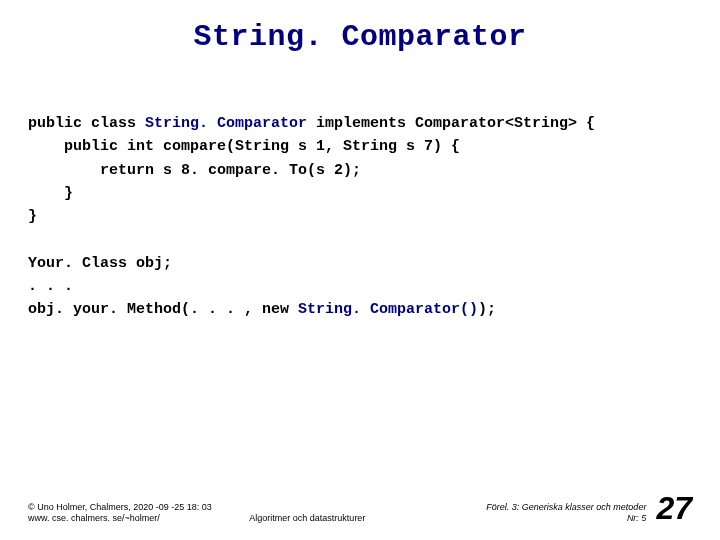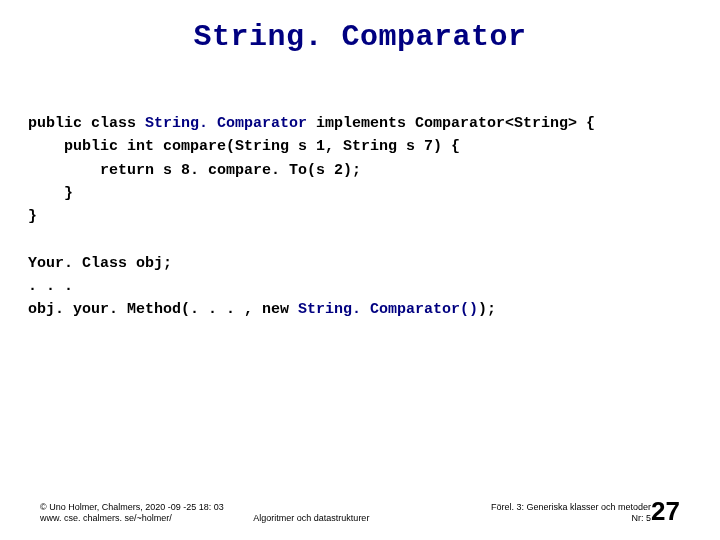--- a/index.html
+++ b/index.html
@@ -29,35 +29,35 @@
     font-size: 15px;
     line-height: 1.55;
     white-space: pre;
     color: #000;
     font-weight: bold;
   }
   .navy { color: #000080; font-weight: bold; }
   .footer {
     position: absolute;
     left: 0; right: 0; bottom: 16px;
-    padding: 0 40px;
+    padding: 0 28px;
     display: flex;
     align-items: flex-end;
     justify-content: space-between;
     font-family: Arial, Helvetica, sans-serif;
     font-size: 9px;
     color: #000;
   }
   .footer .col { line-height: 1.25; }
   .footer .left { text-align: left; flex: 1; }
   .footer .center { text-align: left; flex: 1; }
-  .footer .right-wrap { display: flex; align-items: flex-end; flex: 1; justify-content: flex-end; }
+  .footer .right-wrap { display: flex; align-items: flex-end; gap: 10px; flex: 1; justify-content: flex-end; font-style: italic; }
   .footer .right { text-align: right; }
   .pagenum {
-    font-size: 26px;
+    font-size: 32px;
     font-weight: bold;
     line-height: 1;
   }
 </style>
 </head>
 <body>
 
 <div class="slide">
 
   <div class="title">String. Comparator</div>

